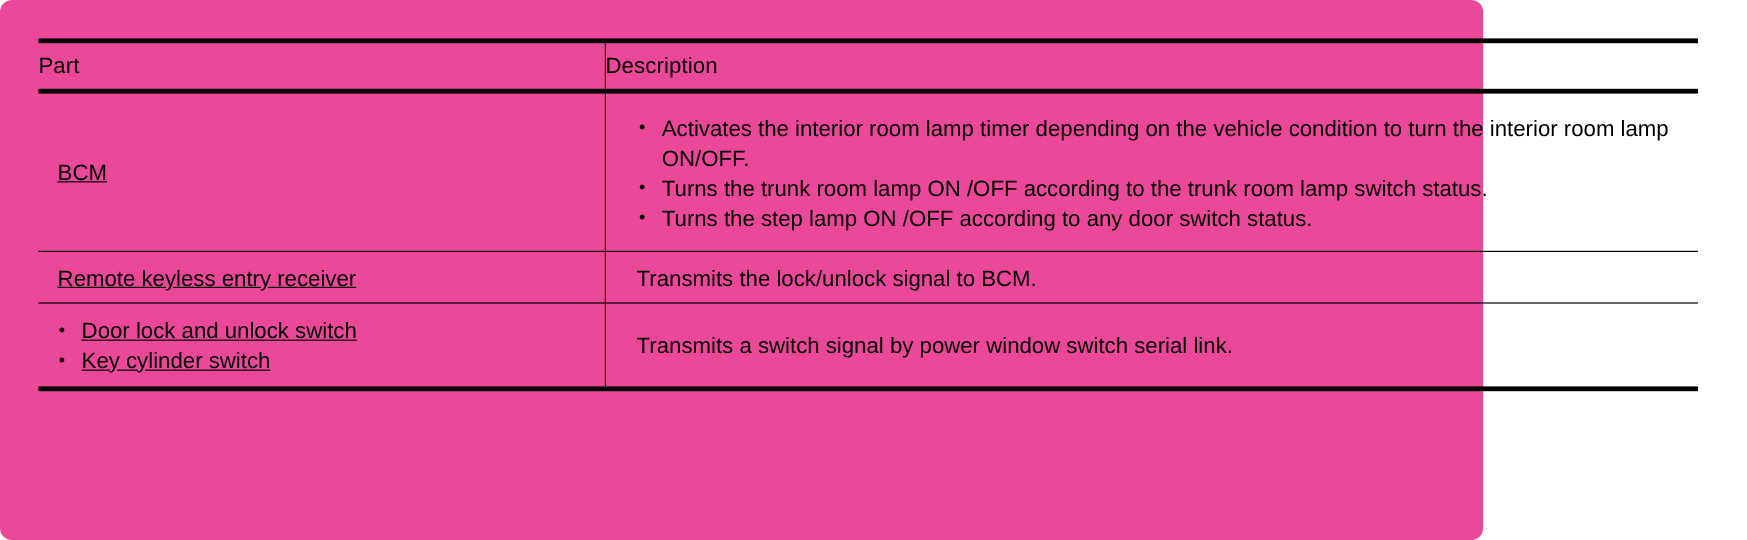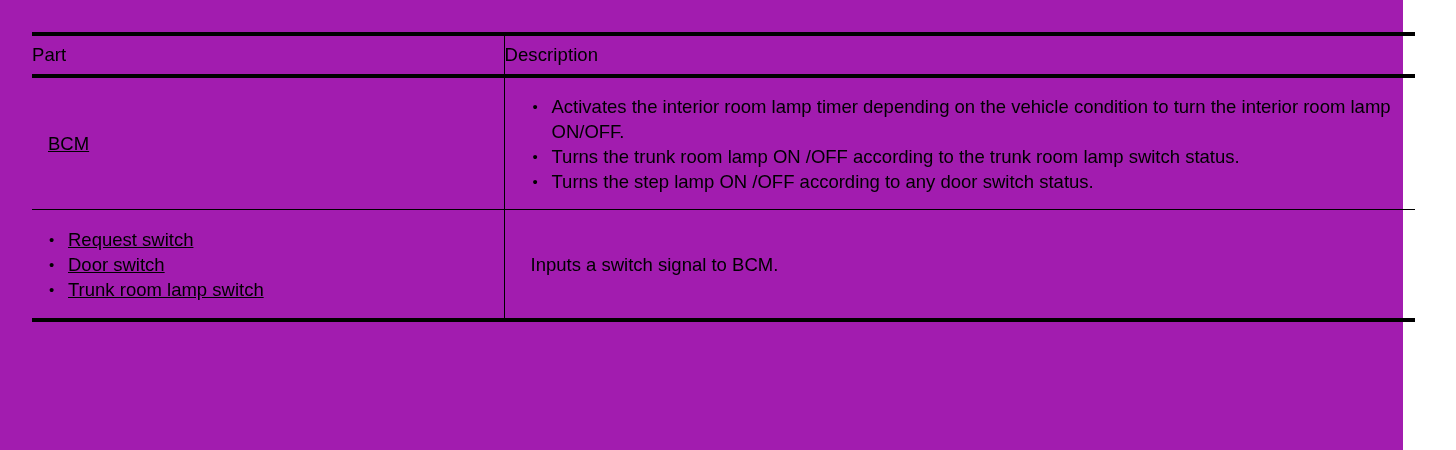--- a/index.html
+++ b/index.html
@@ -10,23 +10,24 @@
   body {
     width: 1456px;
     height: 450px;
     font-family: "Liberation Sans", "DejaVu Sans", sans-serif;
     color: #000000;
     overflow: hidden;
   }
 
   .page {
     position: relative;
-    width: 1403px;
+    width: 1236px;
     height: 450px;
-    background: #a21caf;
+    background: #ec4899;
+    border-radius: 10px;
   }
 
   .spec-table {
     position: absolute;
     left: 32px;
     top: 32px;
     width: 1383px;
     border-collapse: collapse;
     table-layout: fixed;
   }
@@ -140,31 +141,38 @@
         </td>
         <td class="cell-desc">
           <ul class="bullets desc-bullets">
             <li>Activates the interior room lamp timer depending on the vehicle condition to turn the interior room lamp ON/OFF.</li>
             <li>Turns the trunk room lamp ON /OFF according to the trunk room lamp switch status.</li>
             <li>Turns the step lamp ON /OFF according to any door switch status.</li>
           </ul>
         </td>
       </tr>
 
+      <tr class="row-remote">
+        <td class="cell-part">
+          <span class="plain">Remote keyless entry receiver</span>
+        </td>
+        <td class="cell-desc">
+          <span class="plain">Transmits the lock/unlock signal to BCM.</span>
+        </td>
+      </tr>
 
-
-      <tr class="row-request">
+      <tr class="row-doorlock">
         <td class="cell-part">
           <ul class="bullets">
-            <li>Request switch</li>
-            <li>Door switch</li>
-            <li>Trunk room lamp switch</li>
+            <li>Door lock and unlock switch</li>
+            <li>Key cylinder switch</li>
           </ul>
         </td>
         <td class="cell-desc">
-          <span class="plain">Inputs a switch signal to BCM.</span>
+          <span class="plain">Transmits a switch signal by power window switch serial link.</span>
         </td>
       </tr>
+
 
     </tbody>
   </table>
 
 </div>
 
 </body></html>

